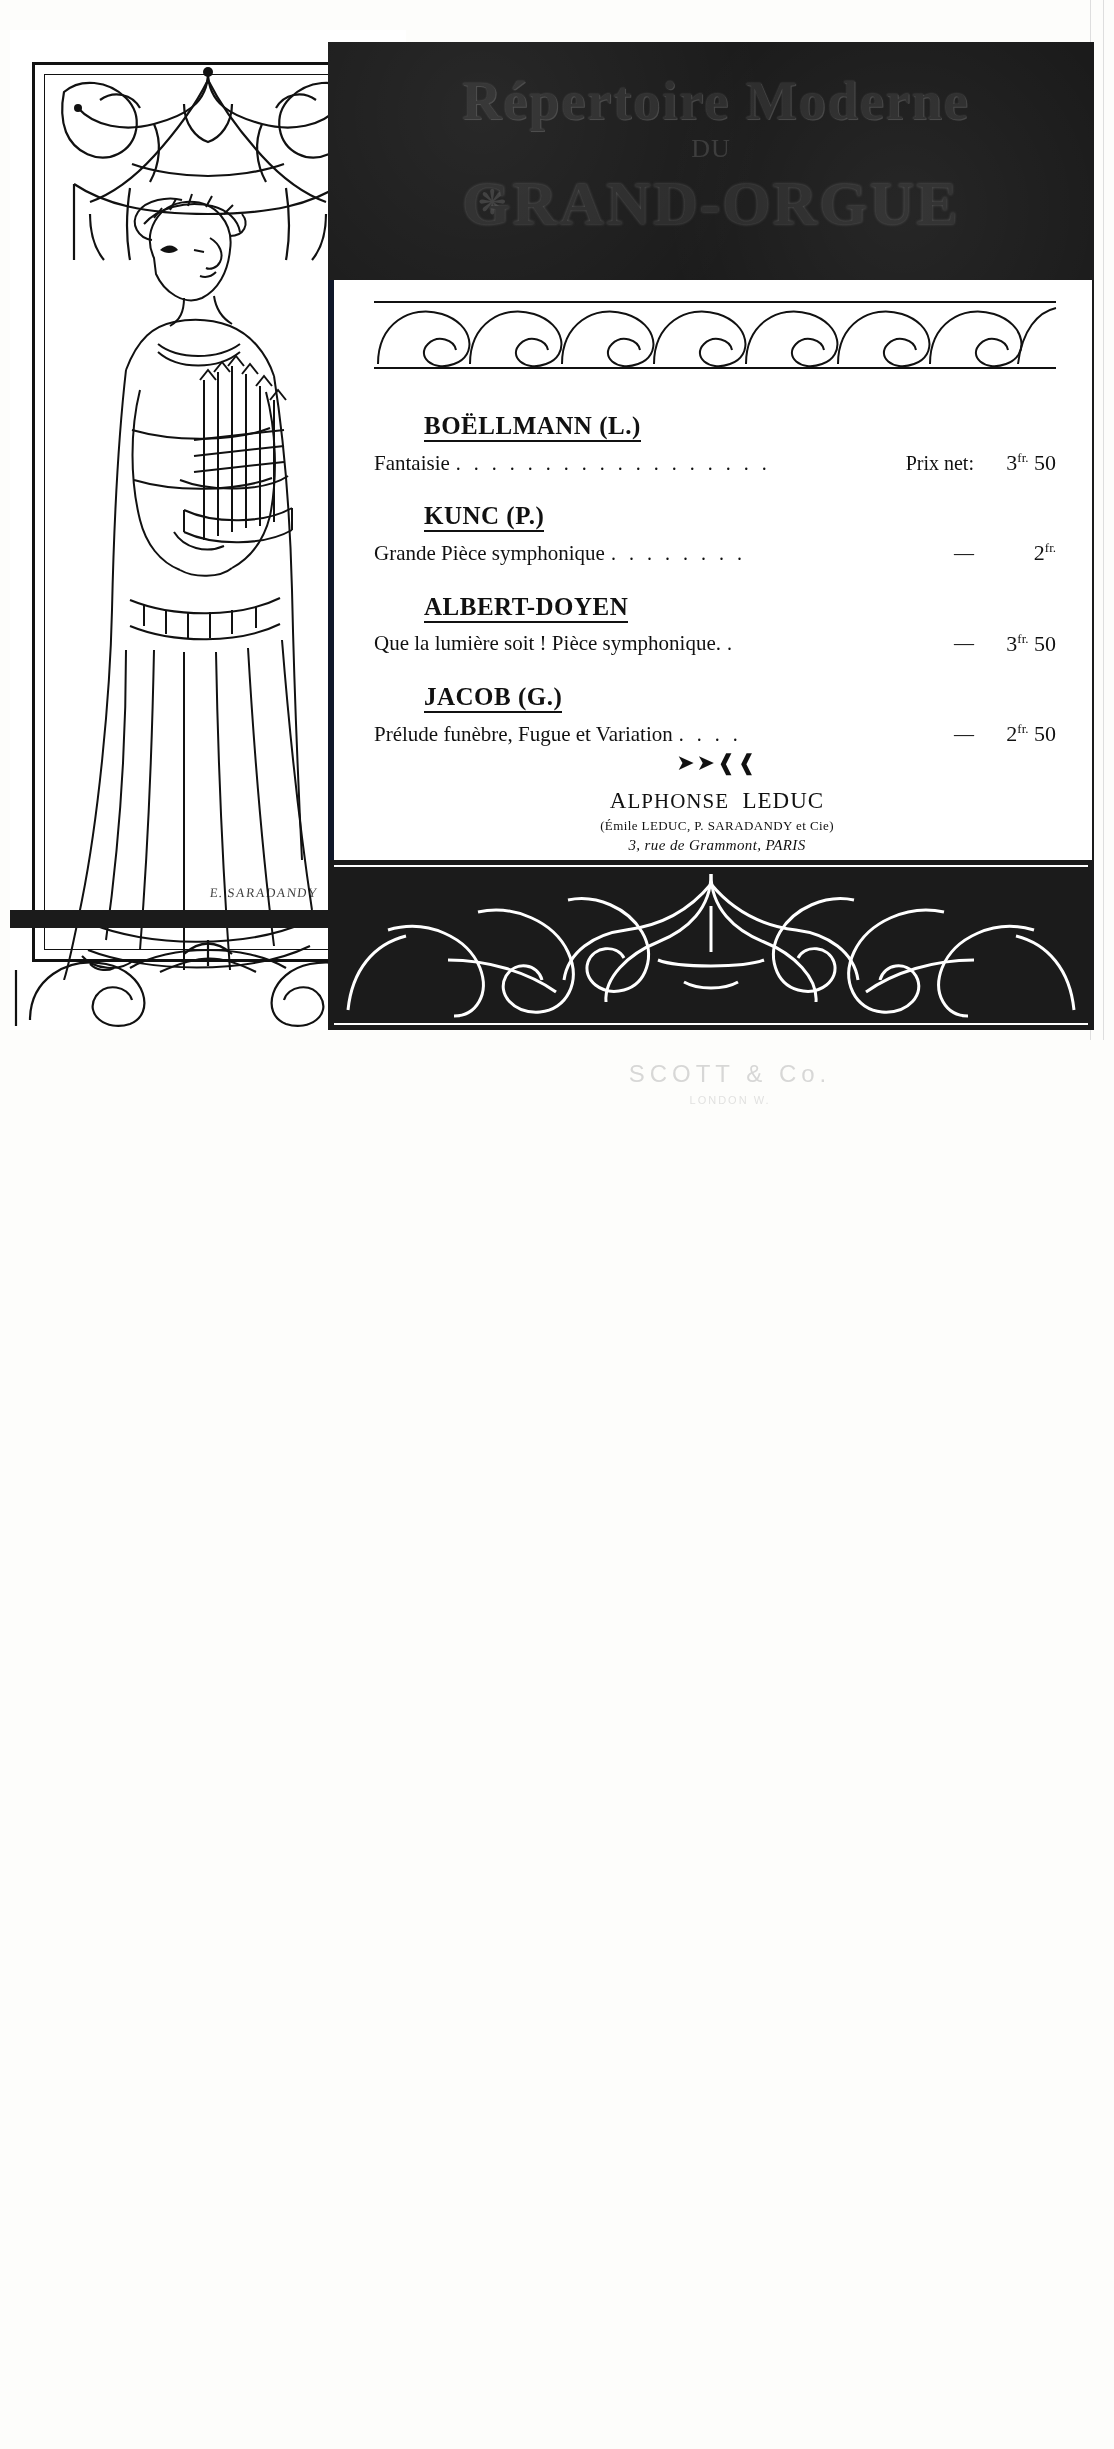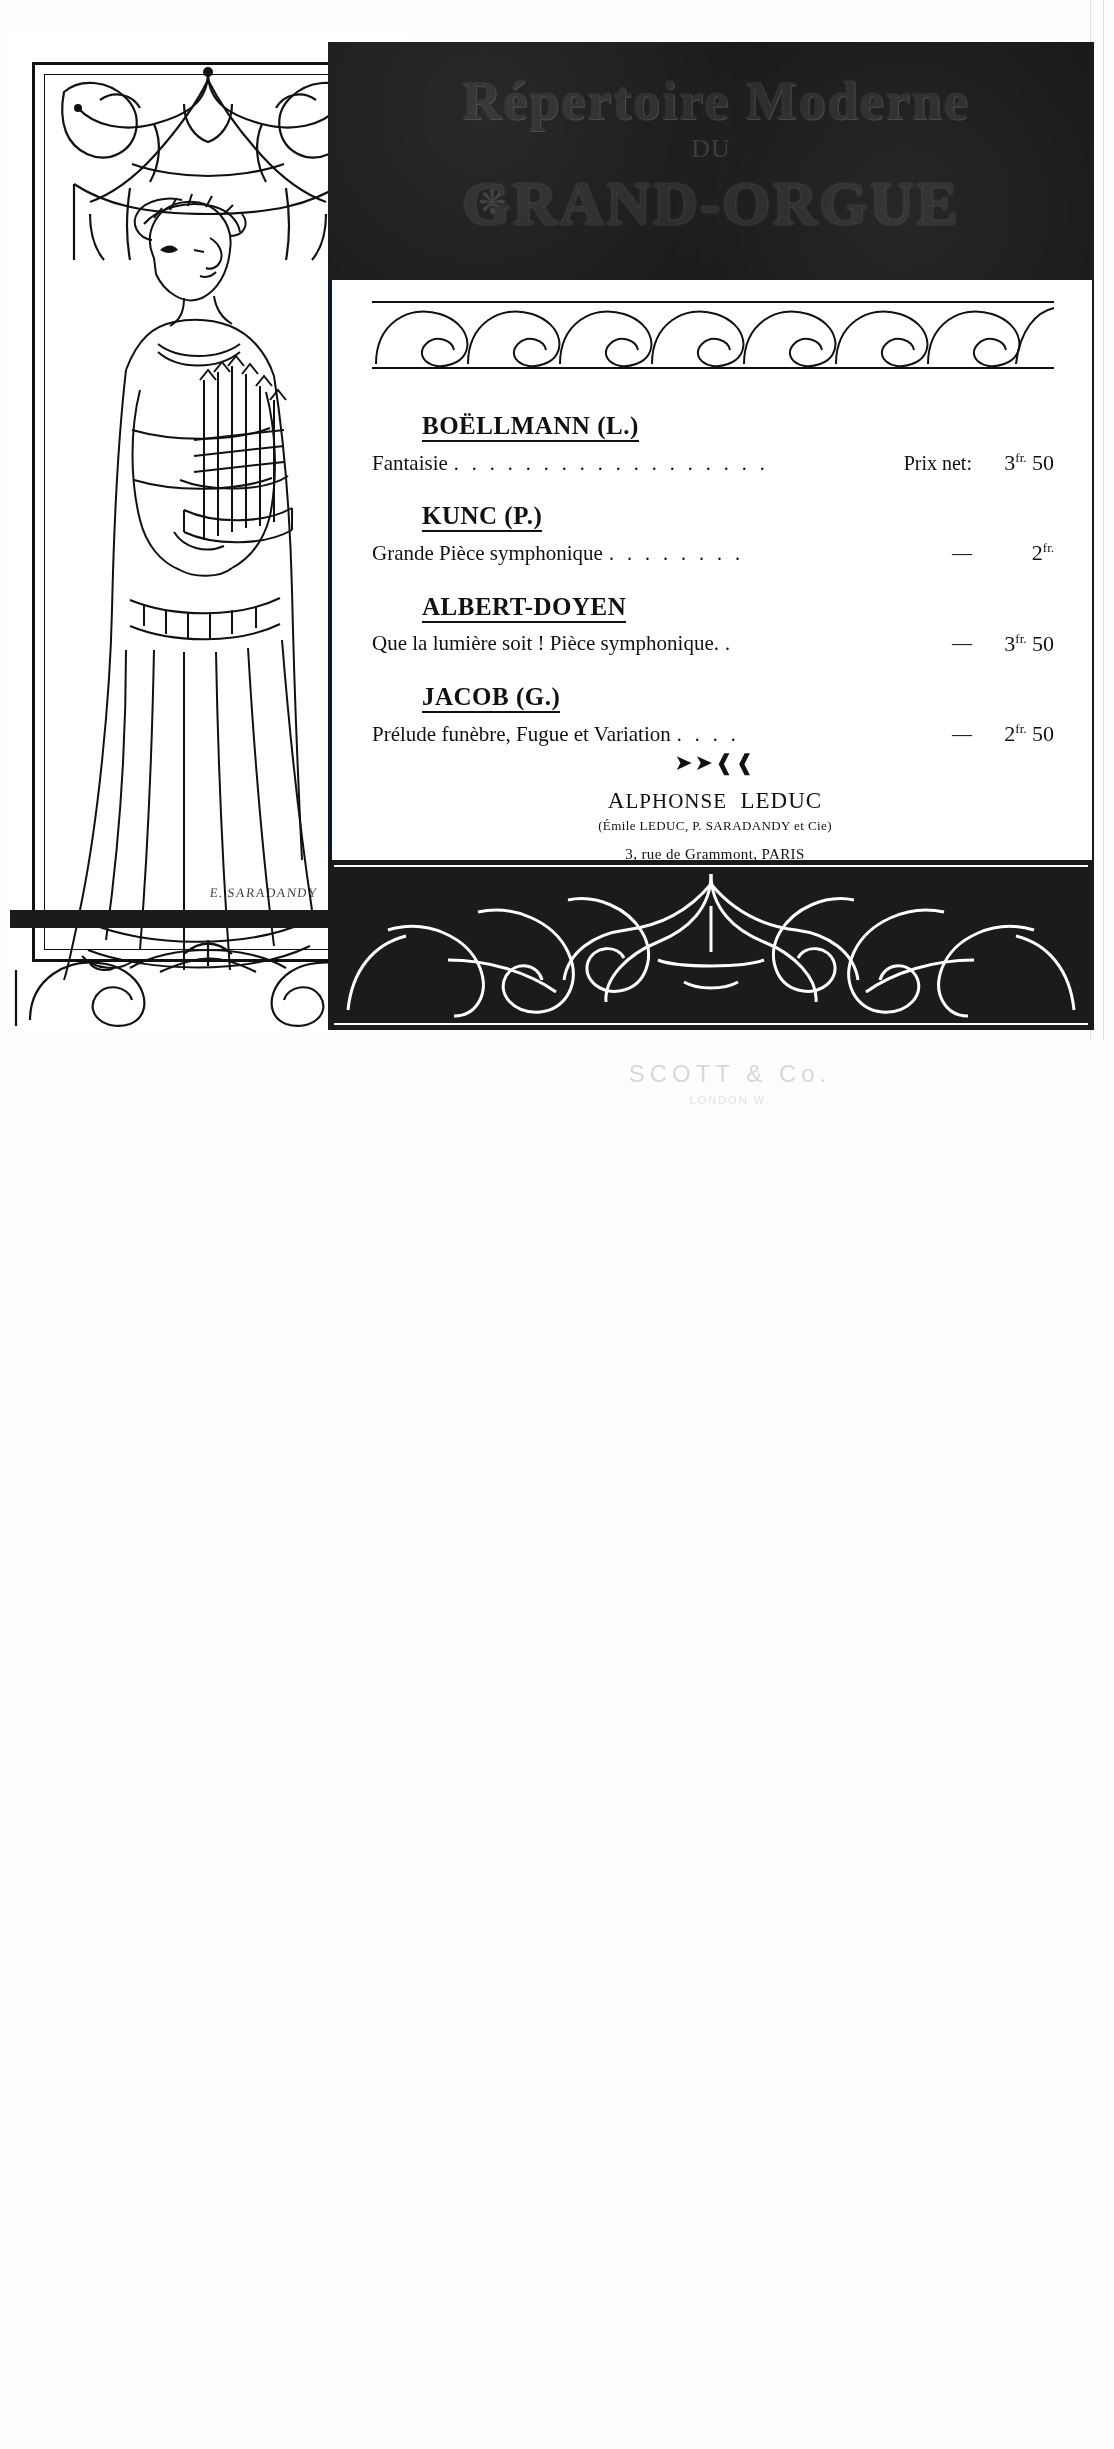--- a/index.html
+++ b/index.html
@@ -164,21 +164,21 @@
     font-size: 34px;
     color: #3a3a3a;
   }
 
   
   .content-panel {
     position: absolute;
     left: 0px; top: 250px;
     width: 766px; height: 692px;
     background: #ffffff;
-    border-left: 4px solid #0f172a;
+    border-left: 6px solid #0f172a;
     border-right: 2px solid #1b1b1b;
     box-sizing: border-box;
     padding-left: 32px;
   }
 
   .orn-top {
     position: absolute;
     left: 36px; top: 14px;
     width: 690px; height: 78px;
   }
@@ -252,22 +252,23 @@
     letter-spacing: 1px;
   }
   .imprint .pub .small { font-size: 21px; }
   .imprint .sub1 {
     font-size: 13px;
     letter-spacing: .4px;
     margin-top: 4px;
   }
   .imprint .sub2 {
     font-size: 15px;
-    margin-top: 12px;
+    margin-top: 3px;
     letter-spacing: .4px;
+    font-style: italic;
   }
   .imprint .rights {
     font-size: 10.5px;
     font-style: italic;
     font-weight: 700;
     margin-top: 6px;
     letter-spacing: .2px;
   }
 
   

